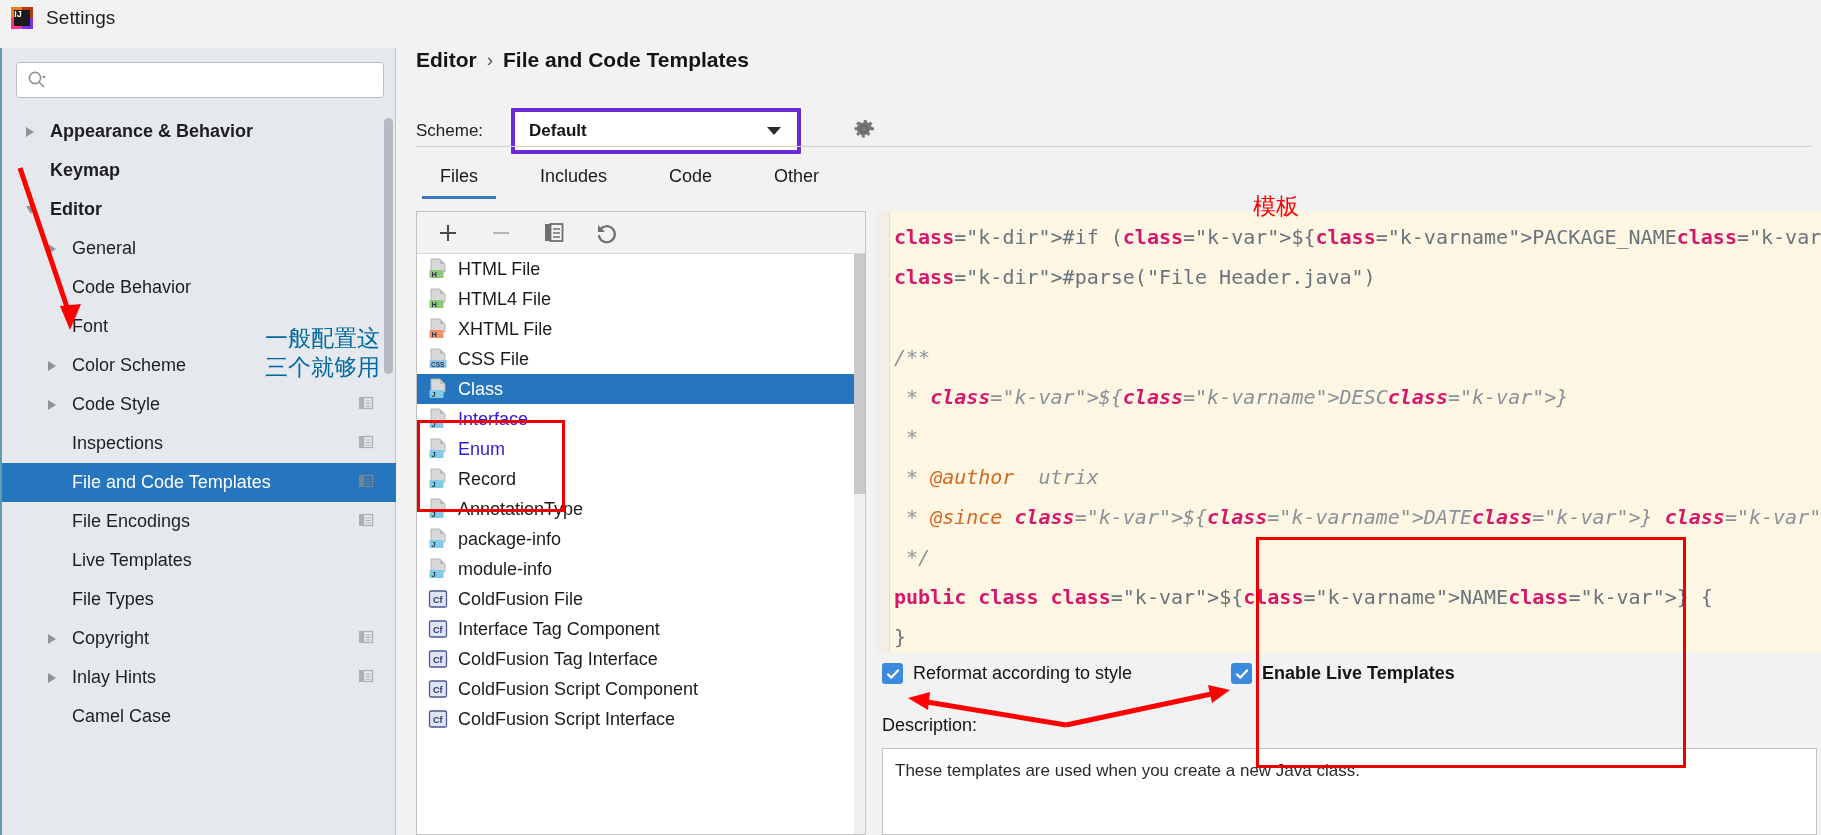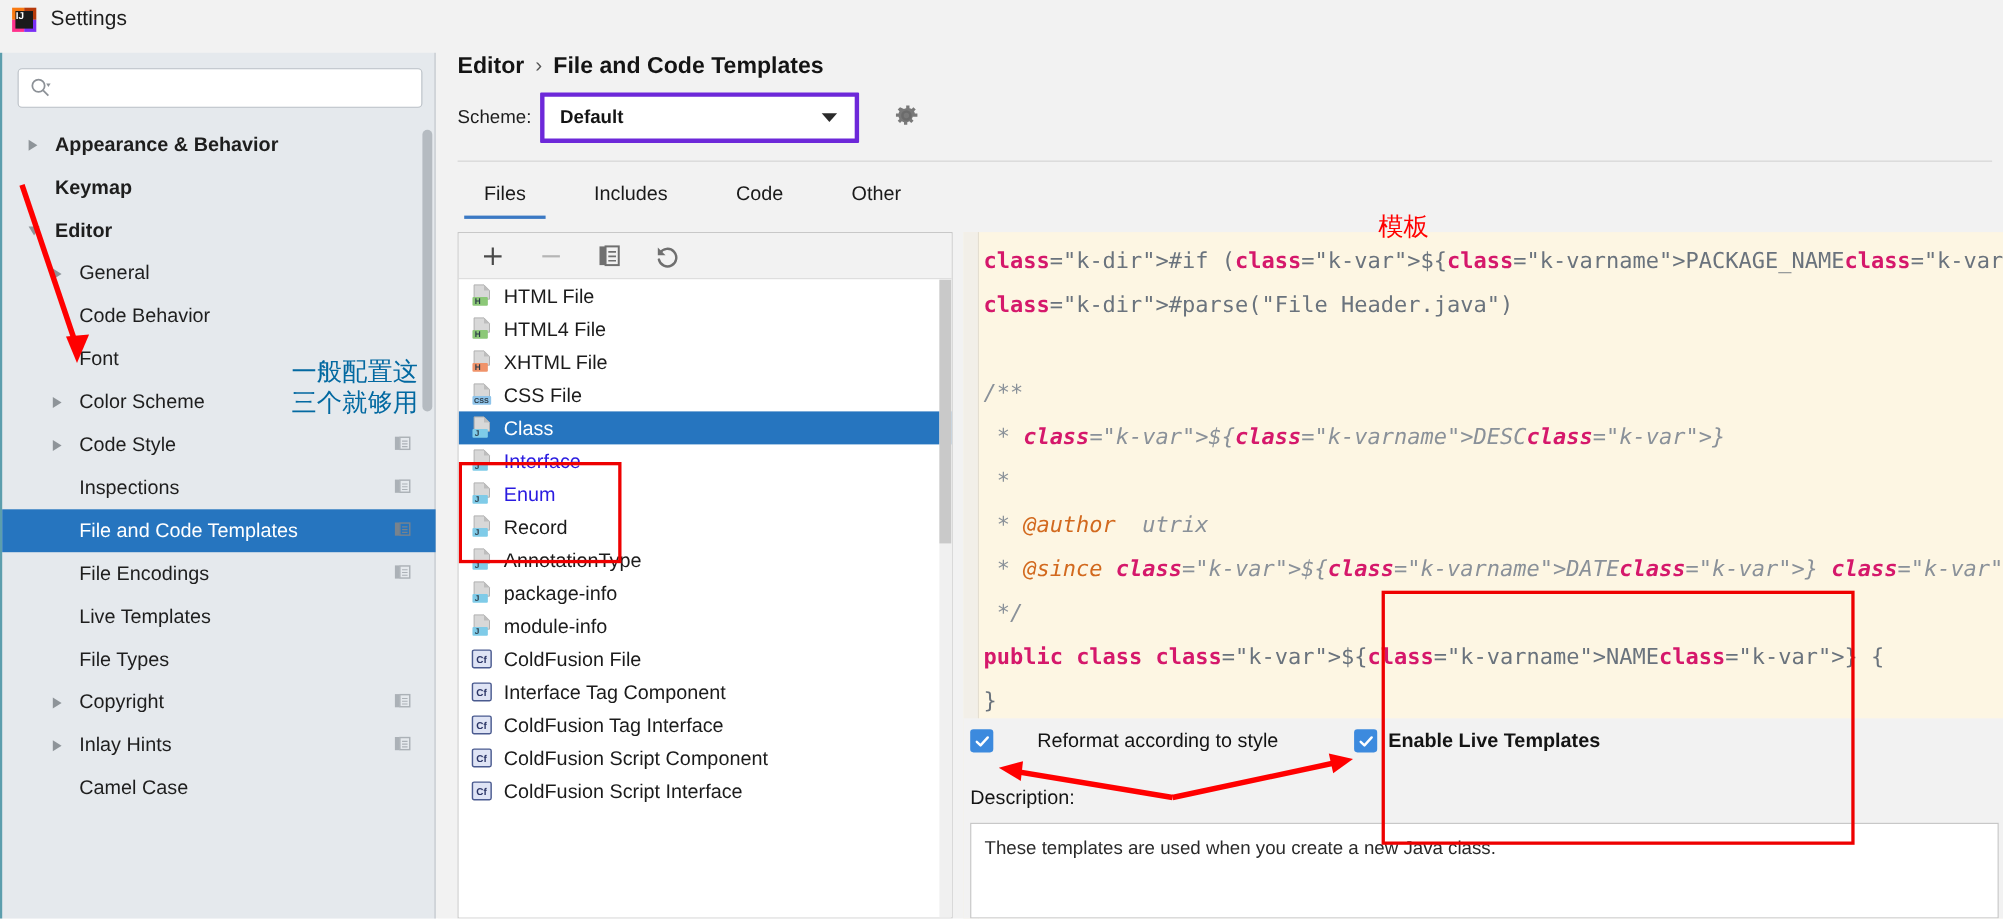--- a/index.html
+++ b/index.html
@@ -103,22 +103,22 @@
     width: 1423px; height: 799px; background: #f2f2f2;
   }
   .breadcrumb {
     position: absolute; left: 18px; top: 12px;
     font-size: 21px; font-weight: bold; color: #141414;
     display: flex; align-items: center; gap: 10px;
   }
   .crumb-sep { font-weight: normal; color: #555; font-size: 19px; }
 
   .scheme-row {
-    position: absolute; left: 18px; top: 48px;
-    display: flex; align-items: center; gap: 8px; text-align: center;
+    position: absolute; left: 18px; top: 72px;
+    display: flex; align-items: center; gap: 28px; text-align: center;
   }
   .scheme-label { font-size: 17px; color: #1d1d1d; }
   .combo {
     position: relative; width: 290px; height: 46px;
     background: #fff; border: 4px solid #6d28d9; border-radius: 1px;
     display: flex; align-items: center; padding-left: 14px;
     font-size: 17px; font-weight: bold; color: #141414;
   }
   .combo .caret {
     position: absolute; right: 16px; top: 15px;
@@ -586,21 +586,21 @@
       </div>
     </div>
 
     <div class="editor-panel">
       <div class="ed-gutter"></div>
       <div class="ed-code" id="ed-code"><div class="k-plain"><span <span="" class="k-kw">class</span>="k-dir"&gt;#if (<span <span="" class="k-kw">class</span>="k-var"&gt;${<span <span="" class="k-kw">class</span>="k-varname"&gt;PACKAGE_NAME<span <span="" class="k-kw">class</span>="k-var"&gt;} &amp;&amp; ="k-var"&gt;${="k-varname"&gt;PACKAGE_NAME="k-var"&gt;} != "")package ="k-var"&gt;${="k-varname"&gt;PACKAGE_NAME="k-var"&gt;};="k-dir"&gt;#end</div><div class="k-plain"><span <span="" class="k-kw">class</span>="k-dir"&gt;#parse("File Header.java")</div><div>&nbsp;</div><div class="k-cmt">/**</div><div class="k-cmt"> * <span <span="" class="k-kw">class</span>="k-var"&gt;${<span <span="" class="k-kw">class</span>="k-varname"&gt;DESC<span <span="" class="k-kw">class</span>="k-var"&gt;}</div><div class="k-cmt"> *</div><div class="k-cmt"> * <span class="k-tag">@author</span>  utrix</div><div class="k-cmt"> * <span class="k-tag">@since</span> <span <span="" class="k-kw">class</span>="k-var"&gt;${<span <span="" class="k-kw">class</span>="k-varname"&gt;DATE<span <span="" class="k-kw">class</span>="k-var"&gt;} <span <span="" class="k-kw">class</span>="k-var"&gt;${="k-varname"&gt;TIME="k-var"&gt;}</div><div class="k-cmt"> */</div><div class="k-plain"><span class="k-kw">public</span> <span class="k-kw">class</span> <span <span="" class="k-kw">class</span>="k-var"&gt;${<span <span="" class="k-kw">class</span>="k-varname"&gt;NAME<span <span="" class="k-kw">class</span>="k-var"&gt;} {</div><div class="k-plain">}</div></div>
       <div class="red-box-code"></div>
     </div>
 
     <div class="options-bar">
-      <div class="opt-row" style="left:6px;gap:30px;">
+      <div class="opt-row" style="left:6px;">
         <span class="cb">
           <svg width="14" height="14" viewBox="0 0 14 14">
               <path d="M2 7.4 L5.4 10.6 L12 3.4" fill="none" stroke="#fff" stroke-width="2.2" stroke-linecap="round" stroke-linejoin="round"></path>
             </svg>
         </span>
         <span class="opt-label">Reformat according to style</span>
       </div>
       <div class="opt-row" style="left:355px;font-weight:bold;">
         <span class="cb">
           <svg width="14" height="14" viewBox="0 0 14 14">

